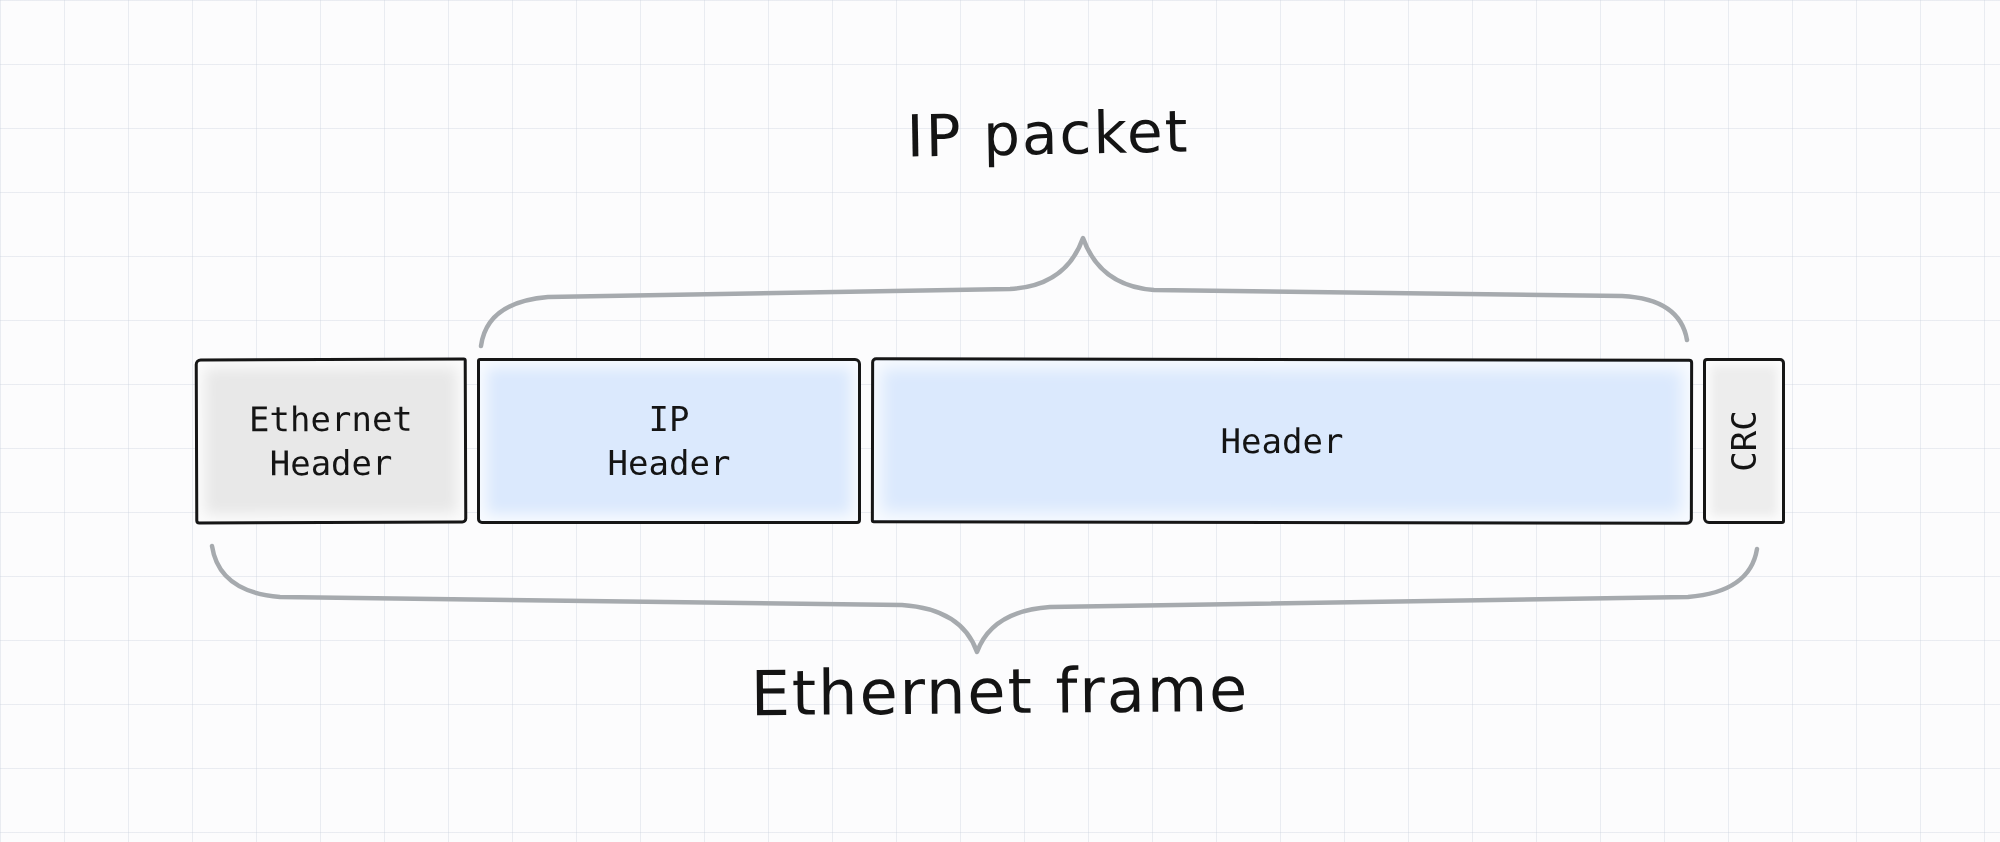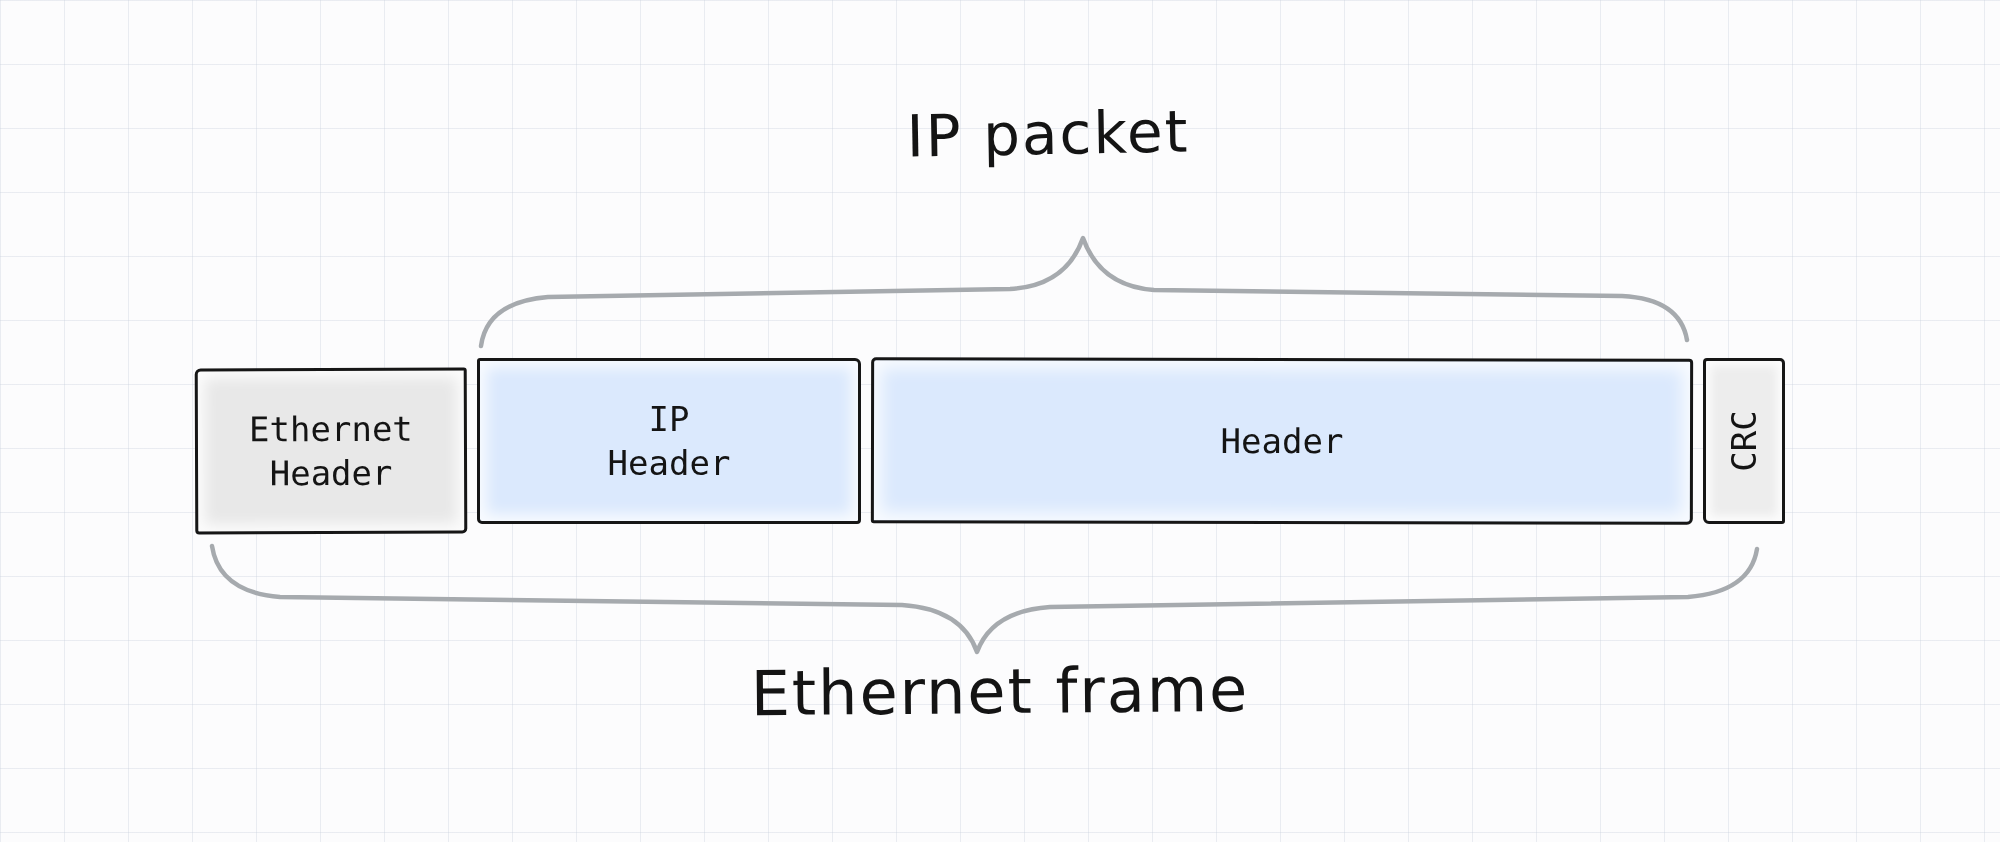--- a/index.html
+++ b/index.html
@@ -37,21 +37,20 @@
     color: #141414;
     white-space: pre-line;
   }
 
   .seg-0 {
     left: 195px;  width: 272px;
     background: #e8e8e8;
     border-radius: 6px 3px 5px 4px;
     box-shadow: inset 0 0 14px 7px rgba(255,255,255,0.85);
     transform: rotate(-0.2deg);
-    margin-top: 10px;
   }
   .seg-1 {
     left: 477px;  width: 384px;
     background: #dbe9fd;
     border-radius: 3px 6px 4px 5px;
     box-shadow: inset 0 0 14px 7px rgba(255,255,255,0.8);
   }
   .seg-2 {
     left: 871px;  width: 822px;
     background: #dbe9fd;

